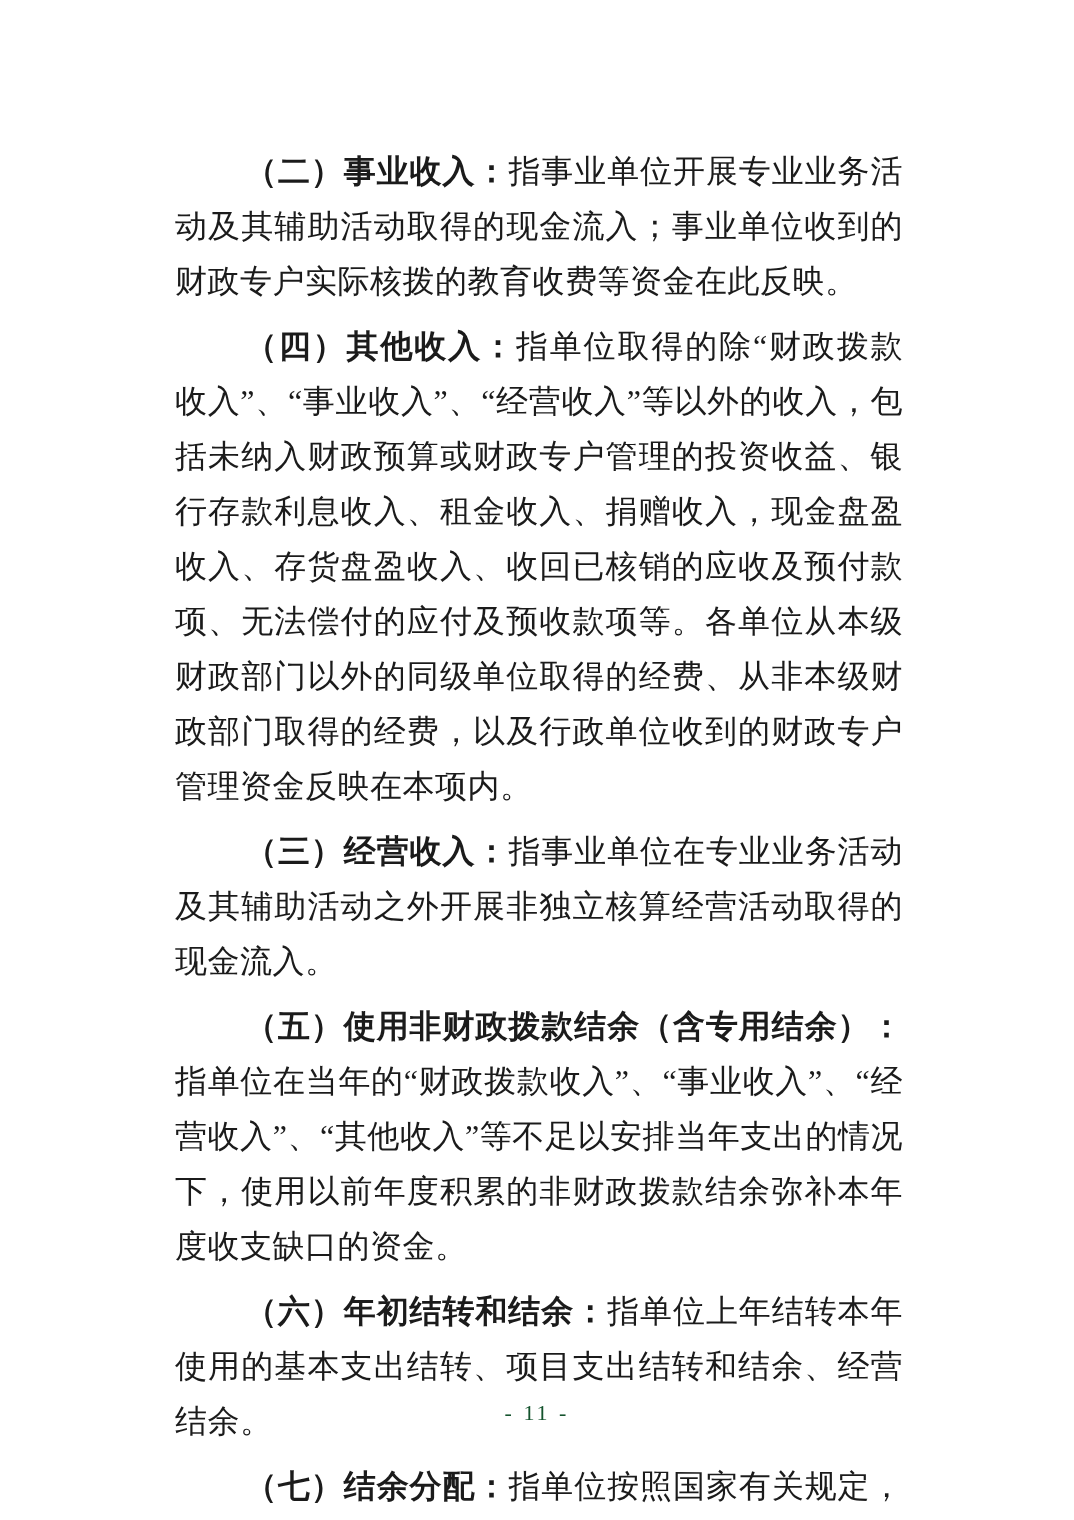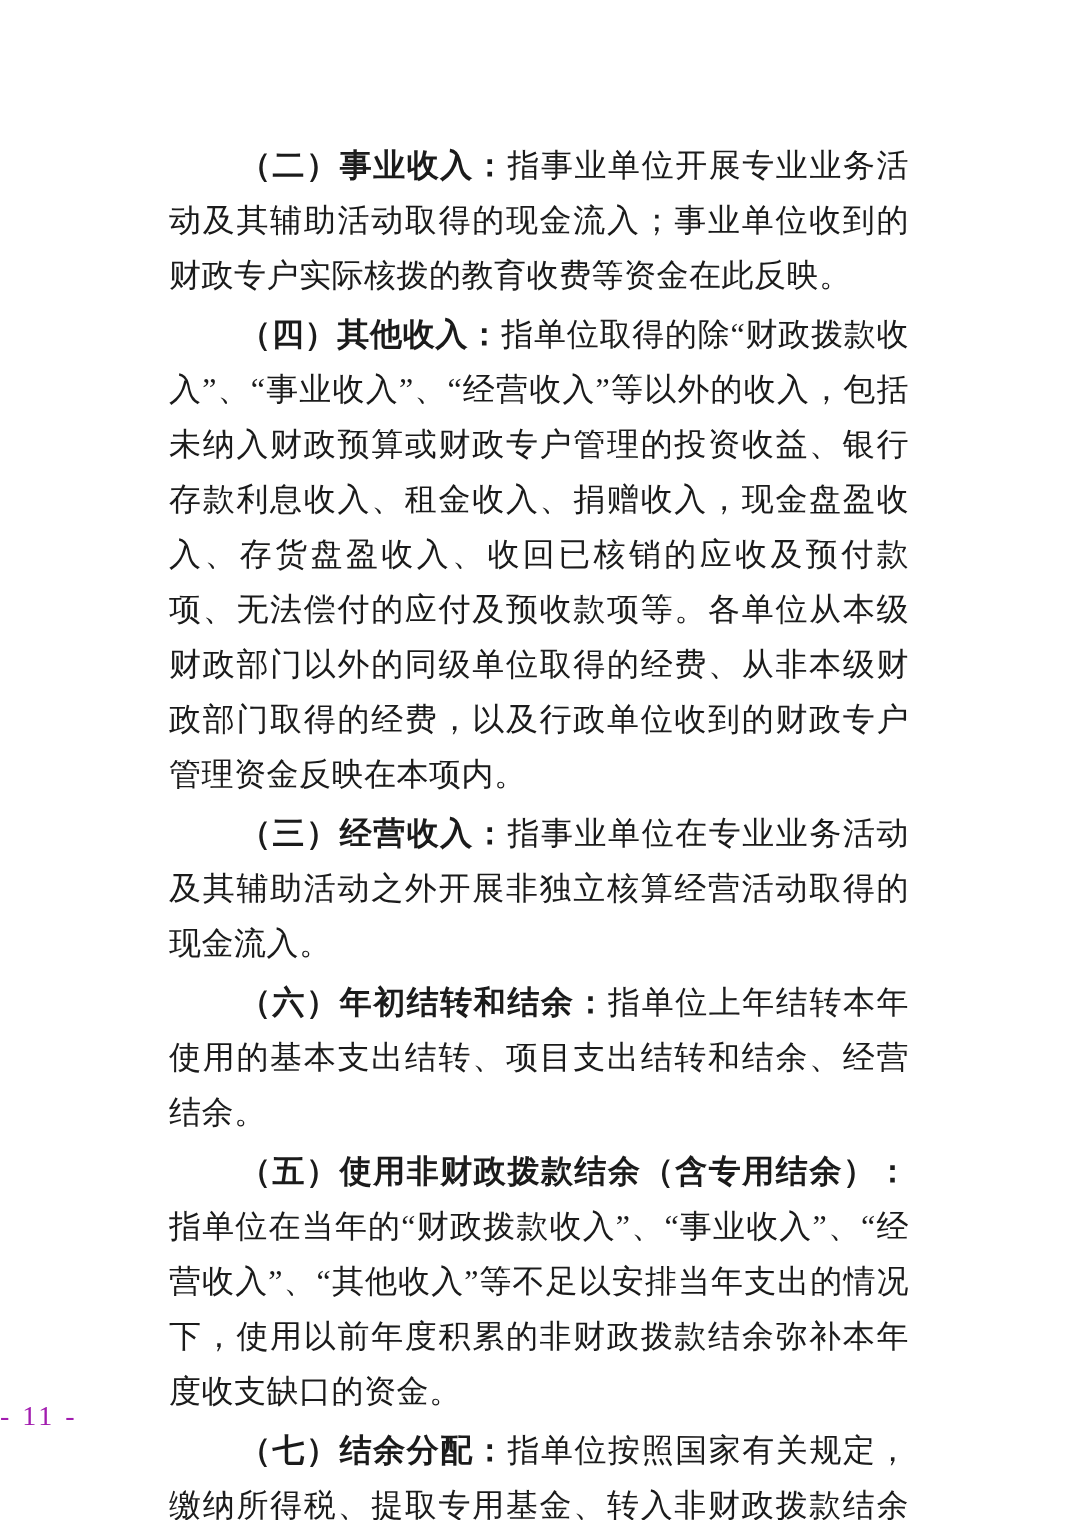--- a/index.html
+++ b/index.html
@@ -17,47 +17,48 @@
     color: #1b1b1b;
     overflow: hidden;
   }
   .content {
     position: absolute;
     left: 165px;
     top: 134px;
     width: 748px;
   }
   .content p {
-    margin: 4px;
+    margin: 10px;
     font-size: 32px;
     line-height: 55px;
     text-indent: 70px;
     text-align: justify;
     text-align-last: left;
     letter-spacing: 0.5px;
   }
   .content p .lead {
     font-weight: bold;
   }
   .pagenum {
     position: absolute;
     left: 0;
     top: 1400px;
     width: 100%;
-    font-size: 28px;
+    text-align: center;
+    font-size: 22px;
     letter-spacing: 3px;
-    color: #a21caf;
+    color: #14532d;
   }
 </style>
 </head>
 <body>
 
 <div class="page">
   <div class="content">
     <p><span class="lead">（二）事业收入：</span><span>指事业单位开展专业业务活动及其辅助活动取得的现金流入；事业单位收到的财政专户实际核拨的教育收费等资金在此反映。</span></p>
     <p><span class="lead">（四）其他收入：</span><span>指单位取得的除“财政拨款收入”、“事业收入”、“经营收入”等以外的收入，包括未纳入财政预算或财政专户管理的投资收益、银行存款利息收入、租金收入、捐赠收入，现金盘盈收入、存货盘盈收入、收回已核销的应收及预付款项、无法偿付的应付及预收款项等。各单位从本级财政部门以外的同级单位取得的经费、从非本级财政部门取得的经费，以及行政单位收到的财政专户管理资金反映在本项内。</span></p>
     <p><span class="lead">（三）经营收入：</span><span>指事业单位在专业业务活动及其辅助活动之外开展非独立核算经营活动取得的现金流入。</span></p>
+    <p><span class="lead">（五）使用非财政拨款结余（含专用结余）：</span><span>指单位在当年的“财政拨款收入”、“事业收入”、“经营收入”、“其他收入”等不足以安排当年支出的情况下，使用以前年度积累的非财政拨款结余弥补本年度收支缺口的资金。</span></p>
     <p><span class="lead">（六）年初结转和结余：</span><span>指单位上年结转本年使用的基本支出结转、项目支出结转和结余、经营结余。</span></p>
-    <p><span class="lead">（五）使用非财政拨款结余（含专用结余）：</span><span>指单位在当年的“财政拨款收入”、“事业收入”、“经营收入”、“其他收入”等不足以安排当年支出的情况下，使用以前年度积累的非财政拨款结余弥补本年度收支缺口的资金。</span></p>
     <p><span class="lead">（七）结余分配：</span><span>指单位按照国家有关规定，缴纳所得税、提取专用基金、转入非财政拨款结余等当年结余的分配情况。</span></p>
   </div>
   <div class="pagenum">- 11 -</div>
 </div>
 
 </body></html>

